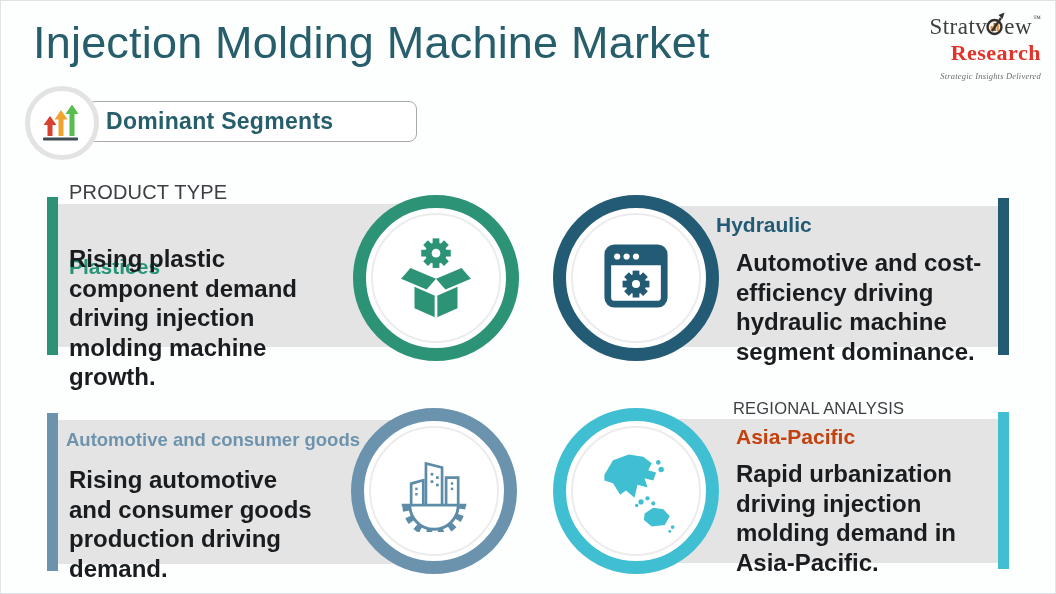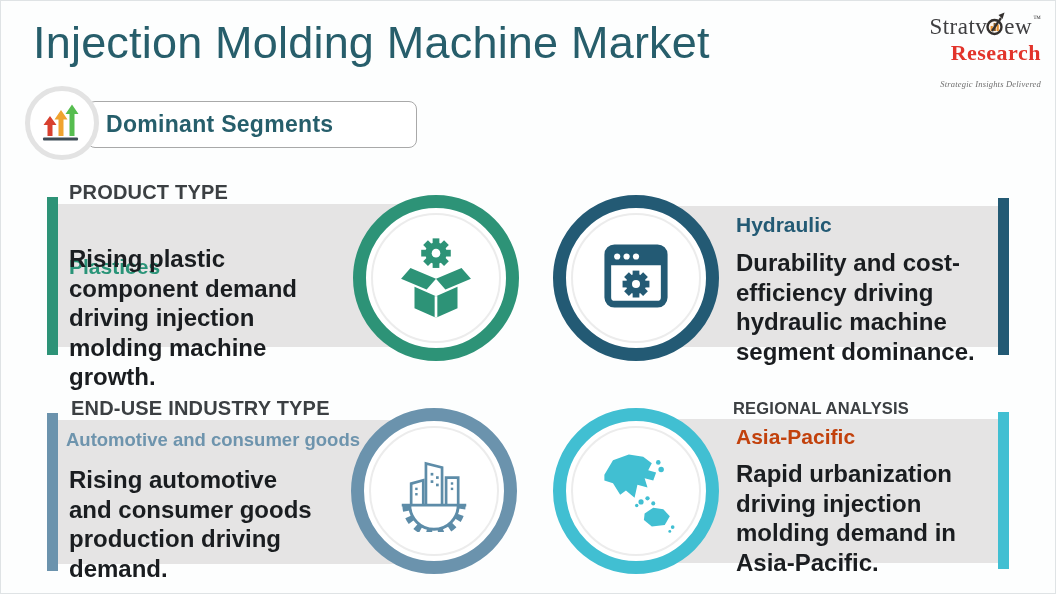--- a/index.html
+++ b/index.html
@@ -14,41 +14,41 @@
     position:absolute; left:32px; top:16px;
     font-size:45px; font-weight:normal; letter-spacing:.2px;
     color:#275e6b; white-space:nowrap;
   }
   .badge-circle {
     position:absolute; left:24px; top:85px; width:74px; height:74px;
     background:#fff; border:5px solid #e3e3e3; border-radius:50%;
     display:flex; align-items:center; justify-content:center; z-index:6;
   }
   .badge-box {
-    position:absolute; left:86px; top:100px; width:330px; height:47px;
+    position:absolute; left:86px; top:100px; width:330px; height:41px;
     background:#fff; border:1.5px solid #a9a9a9; border-radius:8px;
     display:flex; align-items:center; padding-left:18px; z-index:5;
   }
   .badge-box .badge-label {
     font-size:23px; font-weight:bold; color:#265e6b; letter-spacing:.3px;
   }
   
   .logo {
     position:absolute; right:14px; top:10px; width:116px; text-align:right; z-index:6;
     font-family:"Liberation Serif", serif;
   }
   .logo-row { display:flex; align-items:center; justify-content:flex-end; }
   .logo-brand { font-size:23px; color:#3f3f41; letter-spacing:.5px; line-height:1; }
   .logo-tm { font-size:8px; color:#3f3f41; vertical-align:top; margin-left:1px; transform:translateY(-8px); display:inline-block;}
   .logo-sub { font-size:22px; font-weight:bold; color:#e2342b; line-height:1.1; letter-spacing:.5px; }
-  .logo-tagline { font-size:8.5px; font-style:italic; color:#6f6f6f; margin-top:14px; letter-spacing:.2px;}
+  .logo-tagline { font-size:8.5px; font-style:italic; color:#6f6f6f; margin-top:6px; letter-spacing:.2px;}
   
   .panel { position:absolute; background:#e5e4e4; z-index:1; }
   .accent-bar { position:absolute; width:11px; z-index:2; }
-  .q-header { position:absolute; font-size:20px; font-weight:bold; color:#3c4043; letter-spacing:.2px; z-index:4; white-space:nowrap; }
+  .q-header { position:absolute; font-size:20px; font-weight:normal; color:#3c4043; letter-spacing:.2px; z-index:4; white-space:nowrap; }
   .q-header.small { font-size:16.5px; }
   .q-sub { position:absolute; font-size:21px; font-weight:bold; z-index:4; white-space:nowrap; }
   .q-body { position:absolute; font-size:24px; font-weight:bold; color:#1a1d20; line-height:1.23; z-index:4; }
   .q-circle {
     position:absolute; width:166px; height:166px; border-radius:50%;
     background:#fff; z-index:3; display:flex; align-items:center; justify-content:center;
   }
   .q-circle::after {
     content:''; position:absolute; inset:5px; border-radius:50%;
     border:2px solid #ececec; pointer-events:none;
@@ -127,22 +127,22 @@
           <polygon points="32,34 51,26 58,34 39,42"></polygon>
           <polygon points="16,40 32,47 48,40 48,56 32,63 16,56"></polygon>
         </g>
         <path d="M32,47 L32,63" stroke="#fff" stroke-width="2"></path>
       </svg>
     </span>
   </div>
 
   <div class="panel" style="left:645px;top:205px;width:363px;height:141px;"></div>
   <div class="accent-bar bg-dark" style="left:997px;top:197px;height:157px;"></div>
-  <div class="q-sub c-dark" style="left:735px;top:212px;">Hydraulic</div>
-  <div class="q-body" style="left:735px;top:247px;width:276px;">Durability and cost-efficiency driving hydraulic machine segment dominance.</div>
+  <div class="q-sub c-dark" style="left:715px;top:212px;">Hydraulic</div>
+  <div class="q-body" style="left:735px;top:247px;width:276px;">Automotive and cost-efficiency driving hydraulic machine segment dominance.</div>
   <div class="q-circle b-dark" style="left:552px;top:194px;">
     <span>
       <svg width="86" height="86" viewBox="0 0 64 64">
         <rect x="11" y="11" width="42" height="42" rx="5" fill="#fff" stroke="#235a74" stroke-width="5"></rect>
         <path d="M11,16 a5,5 0 0 1 5,-5 h32 a5,5 0 0 1 5,5 v8 h-42 z" fill="#235a74"></path>
         <circle cx="18" cy="17.5" r="2.3" fill="#fff"></circle>
         <circle cx="25" cy="17.5" r="2.3" fill="#fff"></circle>
         <circle cx="32" cy="17.5" r="2.3" fill="#fff"></circle>
         <g fill="#235a74" transform="translate(32,38)">
           <rect x="-2.5" y="-10" width="5" height="20"></rect>
@@ -151,21 +151,20 @@
           <rect x="-2.5" y="-10" width="5" height="20" transform="rotate(135)"></rect>
           <circle cx="0" cy="0" r="7.5"></circle>
           <circle cx="0" cy="0" r="3" fill="#fff"></circle>
         </g>
       </svg>
     </span>
   </div>
 
   <div class="panel" style="left:46px;top:419px;width:384px;height:144px;"></div>
   <div class="accent-bar bg-steel" style="left:46px;top:412px;height:158px;"></div>
-  <div class="q-header" style="left:70px;top:396px;">END-USE INDUSTRY TYPE</div>
   <div class="q-sub small c-steel" style="left:65px;top:428px;">Automotive and consumer goods</div>
   <div class="q-body" style="left:68px;top:464px;width:252px;">Rising automotive and consumer goods production driving demand.</div>
   <div class="q-circle b-steel" style="left:350px;top:407px;">
     <span>
       <svg width="86" height="86" viewBox="0 0 64 64" fill="none" stroke="#5d8ca8" stroke-width="2">
         <path d="M15,44 V28 L24,25.5 V44"></path>
         <path d="M26,44 V13 L38,16 V44"></path>
         <path d="M41,44 V23.5 H50 V44"></path>
         <g stroke="none" fill="#5d8ca8">
           <rect x="29.5" y="20" width="2" height="2"></rect>

